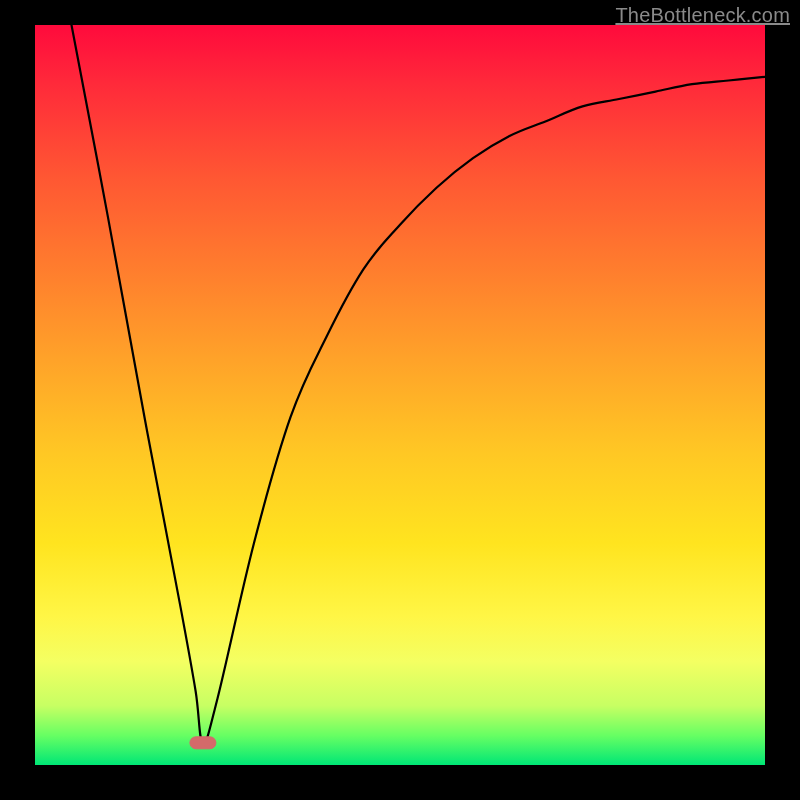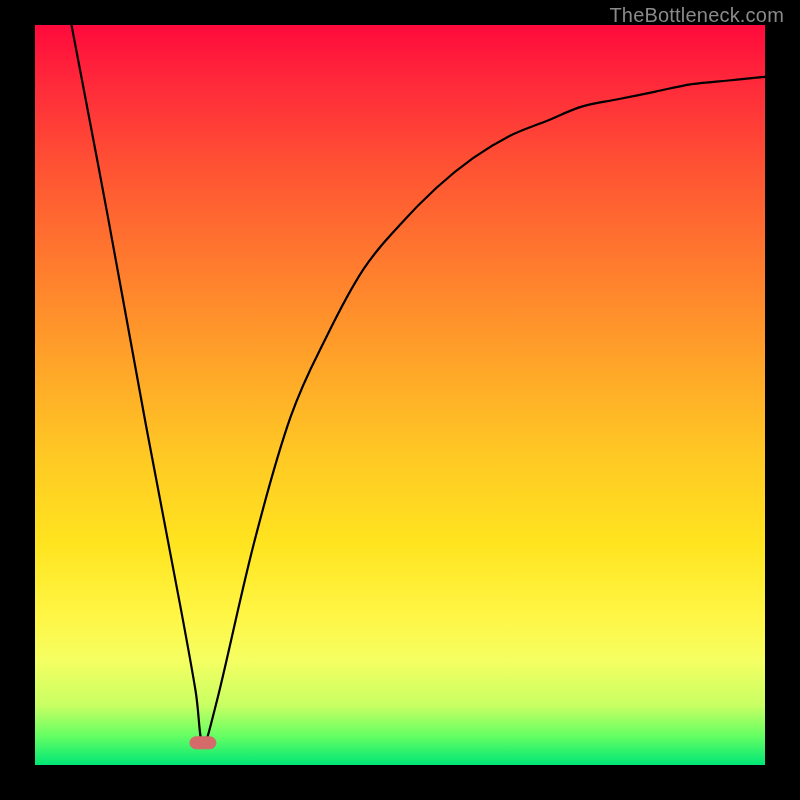--- a/index.html
+++ b/index.html
@@ -55,25 +55,26 @@
     stroke-linecap: round;
     stroke-linejoin: round;
   }
   .marker {
     fill: #d46a6a;
     stroke: #d46a6a;
   }
   .watermark {
     position: absolute;
     top: 4px;
-    right: 16px;
+    right: 10px;
     color: #8a8a8a;
     font-size: 20px;
     letter-spacing: 0.2px;
     user-select: none;
+    text-decoration: underline;
   }
 </style>
 </head>
 <body>
 
 <div class="frame">
 
   <div class="watermark">TheBottleneck.com</div>
 
   <div class="plot-area">

